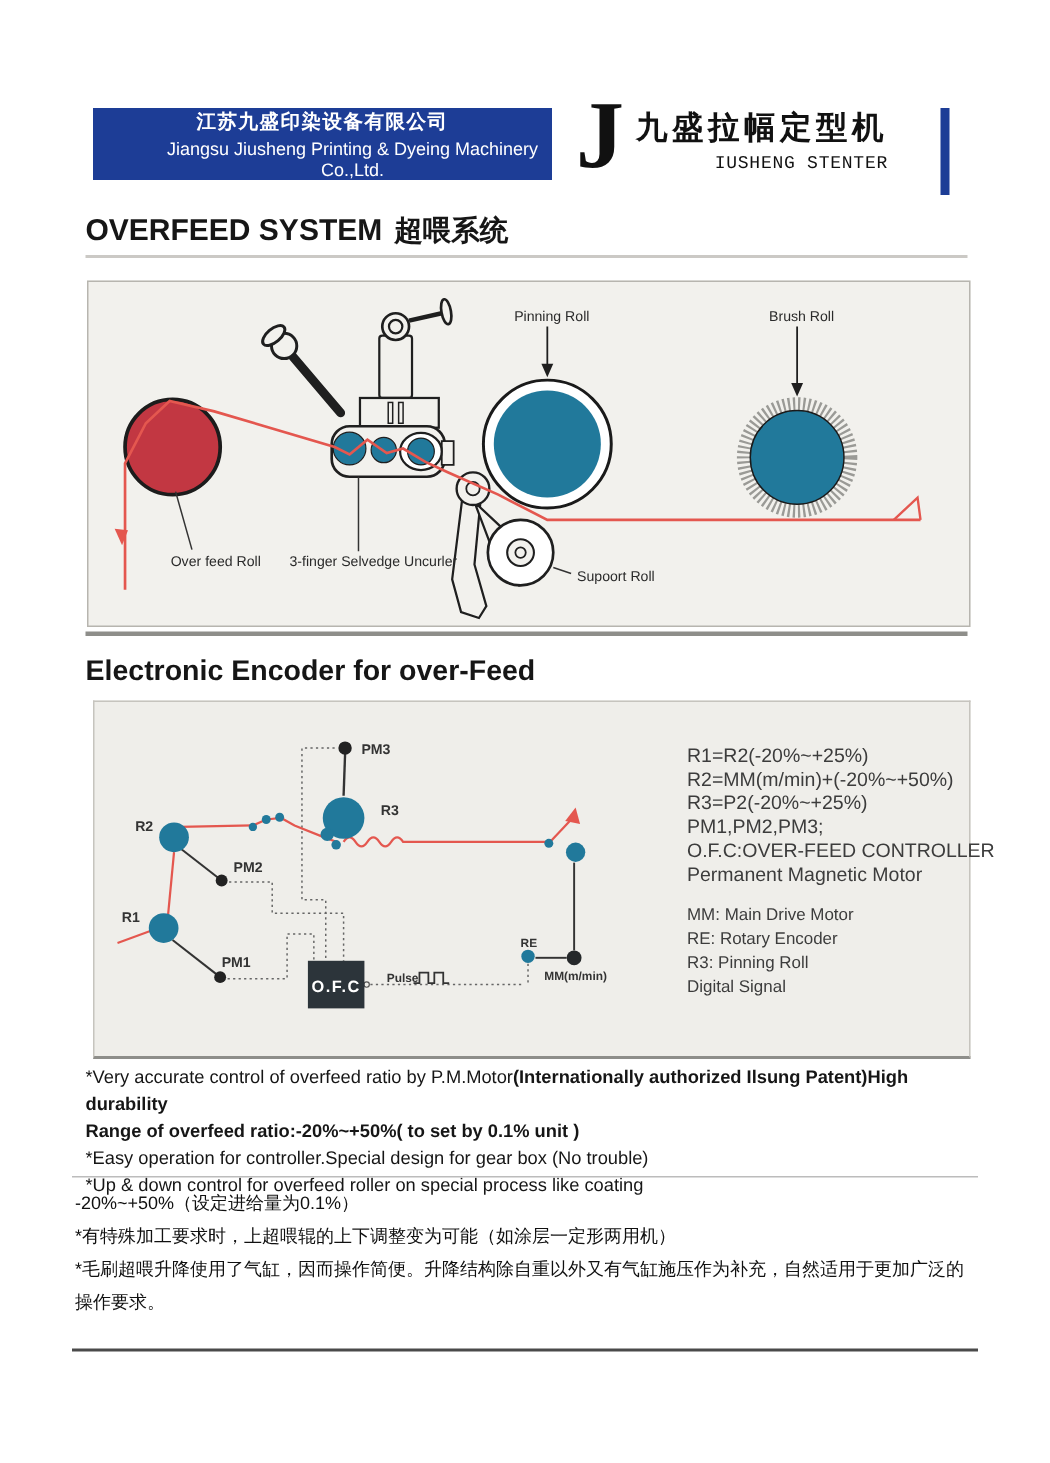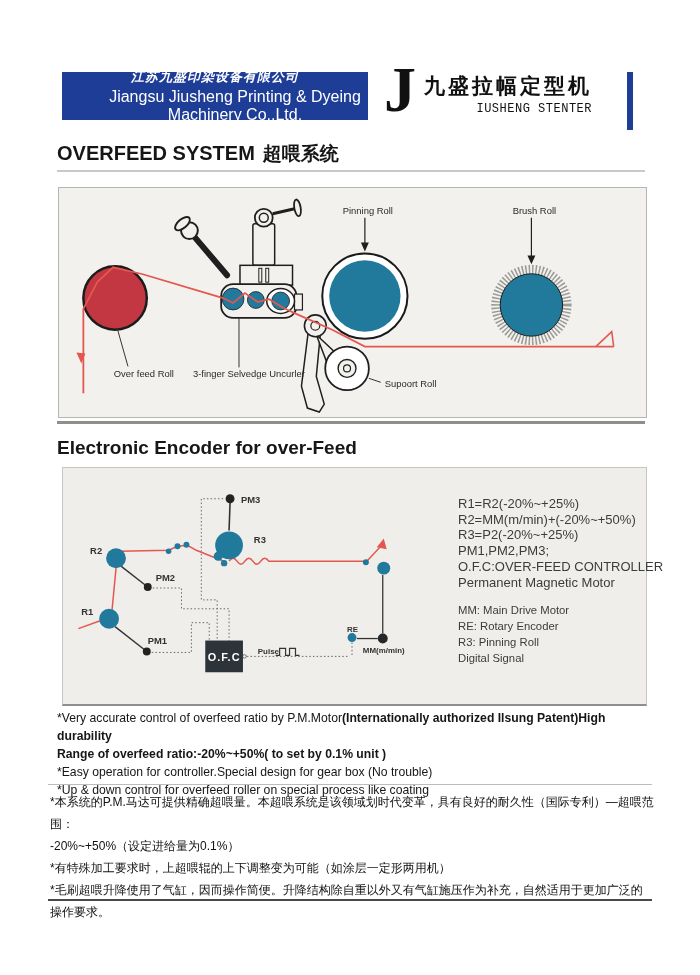--- a/index.html
+++ b/index.html
@@ -2,22 +2,22 @@
 <html><head>
 <meta charset="utf-8">
 <style>
   html,body{margin:0;padding:0;background:#fff;}
   #page{position:relative;width:700px;height:975px;background:#ffffff;overflow:hidden;
         font-family:"Liberation Sans",sans-serif;color:#1b1b1b;}
   .abs{position:absolute;}
   
   .co-box{left:62px;top:72px;width:306px;height:48px;background:#1d3d96;color:#fff;
           text-align:center;display:flex;flex-direction:column;justify-content:center;gap:2px;}
-  .co-cn{font-size:13px;font-weight:bold;letter-spacing:1px;font-style:italic;}
-  .co-en{font-size:16px;padding-left:40px;}
+  .co-cn{font-size:13px;font-weight:bold;letter-spacing:1px;}
+  .co-en{font-size:12px;padding-left:40px;}
   .logo-j{left:384px;top:58px;font-family:"Liberation Serif",serif;font-size:64px;font-weight:bold;
           color:#111;line-height:64px;}
   .brand{left:396px;top:74px;width:196px;text-align:right;}
   .brand-cn{font-size:21px;font-weight:bold;letter-spacing:3px;color:#111;line-height:24px;}
   .brand-en{font-family:Liberation Mono, monospace;font-size:12px;color:#111;letter-spacing:0.5px;line-height:22px;}
   .vbar{left:627px;top:72px;width:6px;height:58px;background:#1d3d96;}
   
   .sec-title{left:57px;font-size:20px;font-weight:bold;color:#161616;text-align:center;}
   .sec-title .cjk{font-size:19px;font-weight:bold;margin-left:8px;}
   .rule-light{left:57px;width:588px;height:2px;background:#cbc9c5;}
@@ -208,21 +208,20 @@
   <div class="abs feat-en">
     <div><span>*Very accurate control of overfeed ratio by P.M.Motor</span><span class="b">(Internationally authorized Ilsung Patent)High durability</span></div>
     <div class="b">Range of overfeed ratio:-20%~+50%( to set by 0.1% unit )</div>
     <div>*Easy operation for controller.Special design for gear box (No trouble)</div>
     <div>*Up &amp; down control for overfeed roller on special process like coating</div>
   </div>
 
   <div class="abs rule-thin" style="top:784px;"></div>
 
   <div class="abs feat-cn">
-    <div>*本系统的P.M.马达可提供精确超喂量。本超喂系统是该领域划时代变革，具有良好的耐久性（国际专利）—超喂范围：</div>
     <div>-20%~+50%（设定进给量为0.1%）</div>
     <div>*有特殊加工要求时，上超喂辊的上下调整变为可能（如涂层一定形两用机）</div>
     <div>*毛刷超喂升降使用了气缸，因而操作简便。升降结构除自重以外又有气缸施压作为补充，自然适用于更加广泛的操作要求。</div>
   </div>
 
   <div class="abs rule-dark" style="top:899px;"></div>
 
 </div>
 
 </body></html>

